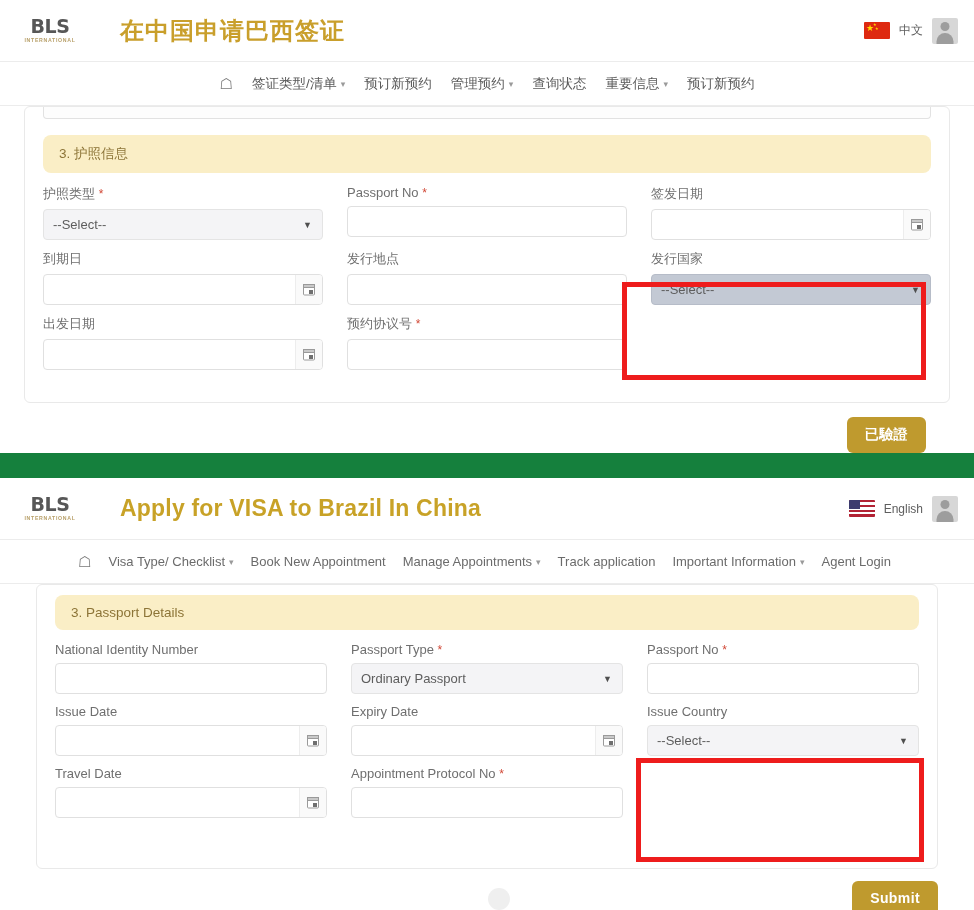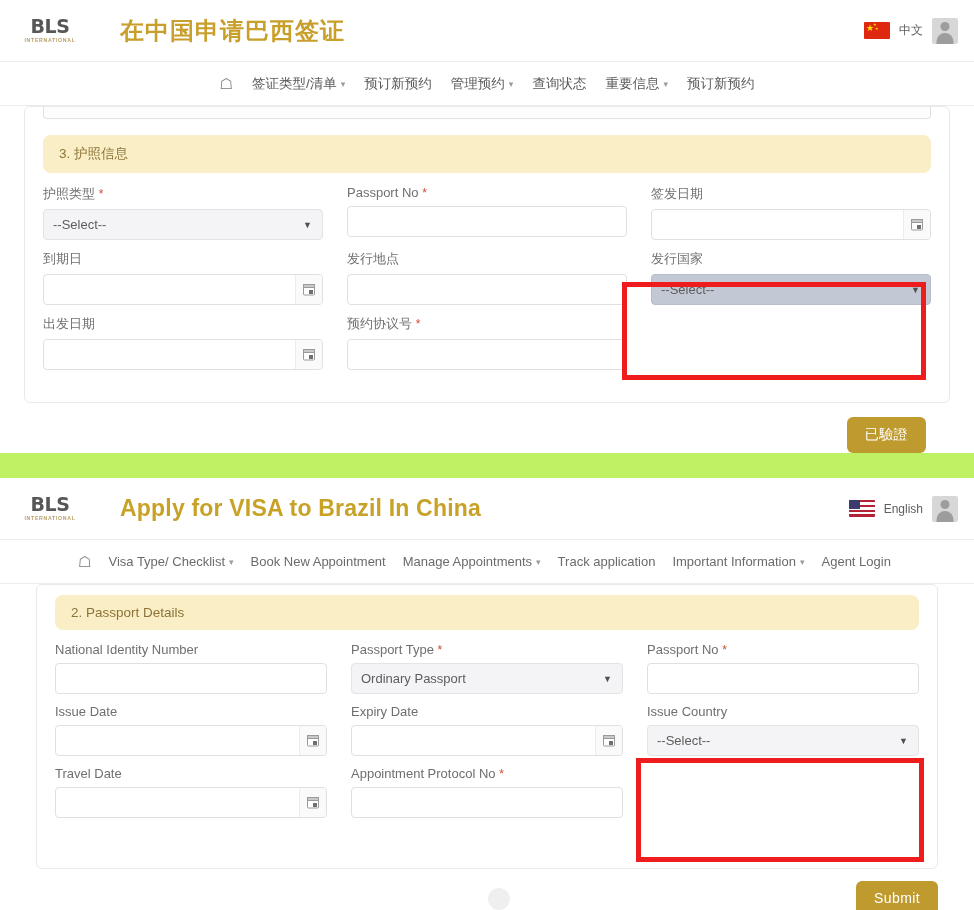--- a/index.html
+++ b/index.html
@@ -6,21 +6,21 @@
   html, body {
     margin: 0; padding: 0;
     width: 974px; height: 910px;
     background: #ffffff;
     font-family: "Liberation Sans", "DejaVu Sans", sans-serif;
     overflow: hidden;
   }
   .page {
     position: relative;
     width: 974px; height: 910px;
-    background: #bef264;
+    background: #15803d;
     overflow: hidden;
   }
 
   
   .site { position: relative; background: #fff; }
   .topbar {
     position: relative;
     height: 62px;
     background: #fff;
     border-bottom: 1px solid #ececec;
@@ -244,21 +244,21 @@
   .btn-row {
     display: flex; justify-content: flex-end;
     padding: 14px 24px 0 24px;
   }
   .btn-gold {
     background: #bf9a2e;
     color: #fff;
     border: none;
     border-radius: 6px;
     font-size: 14px;
-    font-weight: normal;
+    font-weight: bold;
     padding: 9px 18px;
     cursor: pointer;
     font-family: "Liberation Sans", sans-serif;
     letter-spacing: .4px;
   }
 
   
   .redbox {
     position: absolute;
     border: 5px solid #ee1c1c;
@@ -460,21 +460,21 @@
         <span>Important Information</span>
         <span class="caret">▾</span>
       </span>
       <span class="nav-item">
         <span>Agent Login</span>
       </span>
     </div>
 
     <div class="card-wrap" style="padding:0 36px;">
       <div class="card" style="padding-bottom:40px;">
-        <div class="section-head" style="margin-top:10px;">2. Passport Details</div>
+        <div class="section-head" style="margin-top:10px;">3. Passport Details</div>
 
         <div class="grid">
 
           <div class="field">
             <span class="field-label">National Identity Number</span>
             <input class="input" type="text" style="">
           </div>
           <div class="field">
             <span class="field-label"><span>Passport Type</span> <span class="req">*</span></span>
             <div class="select">

